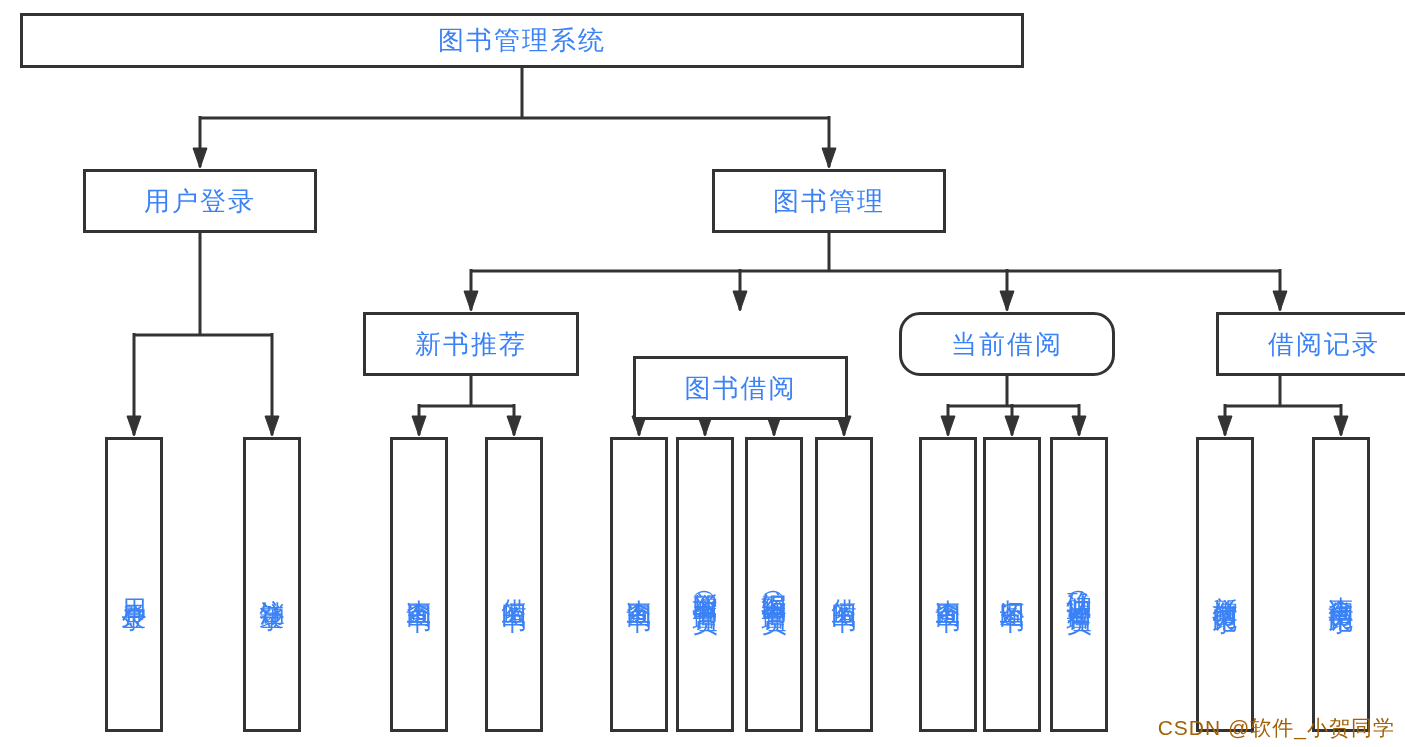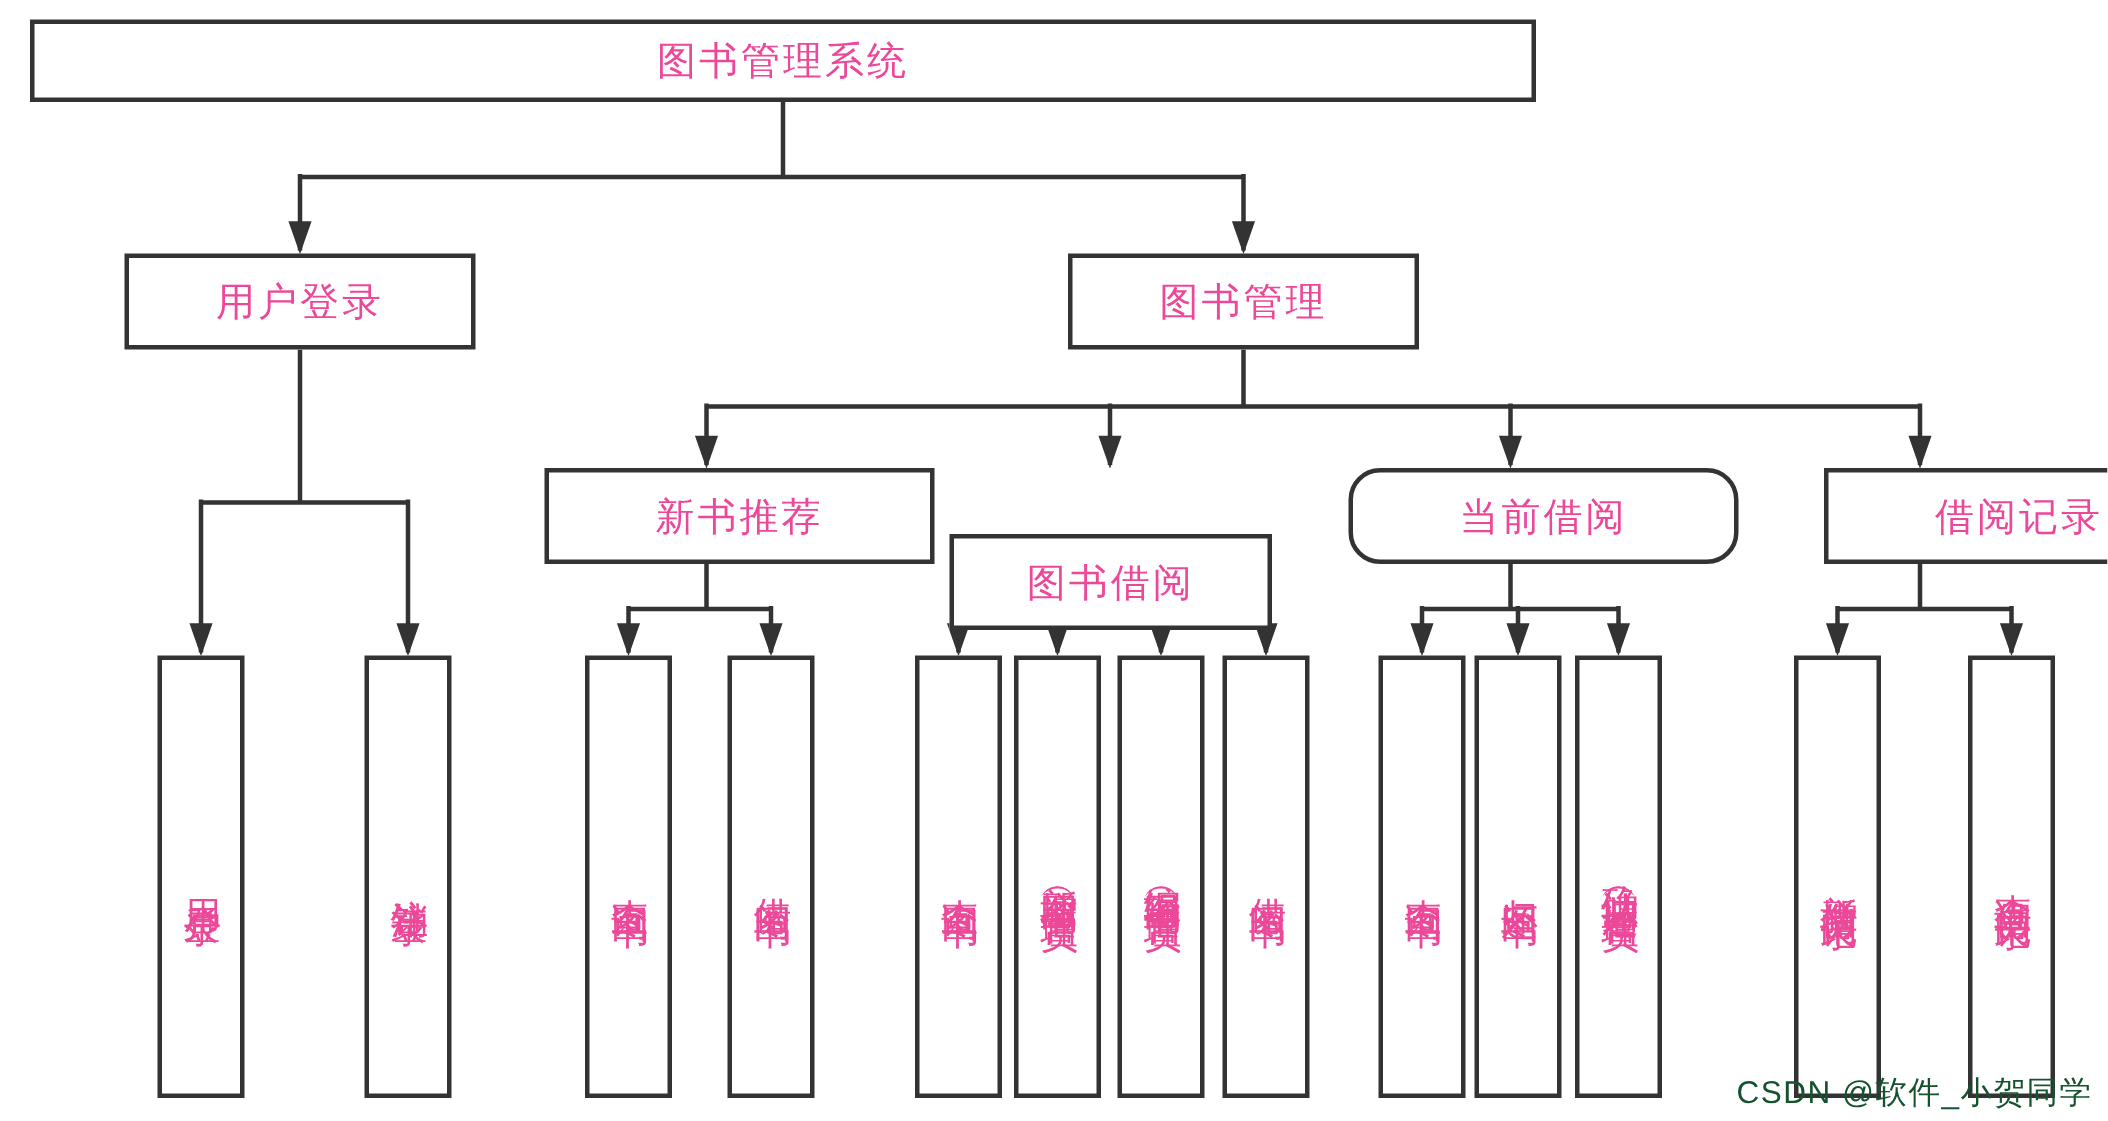--- a/index.html
+++ b/index.html
@@ -5,46 +5,46 @@
   html,body { margin:0; padding:0; background:#ffffff; }
   .stage {
     position:relative; width:1405px; height:747px; background:#ffffff;
     font-family:"Liberation Sans", sans-serif; overflow:hidden;
   }
   .wires { position:absolute; left:0; top:0; z-index:1; }
   .node {
     position:absolute; box-sizing:border-box; z-index:2;
     border:3px solid #333333; background:#ffffff;
     display:flex; align-items:center; justify-content:center;
-    color:#ec4899; font-size:26px; letter-spacing:2px; white-space:nowrap;
+    color:#3b82f6; font-size:26px; letter-spacing:2px; white-space:nowrap;
   }
   .root  { left:20px;  top:13px;  width:1004px; height:55px; }
   .lvl2  { top:169px; width:234px; height:64px; }
-  .lvl3  { top:312px; width:260px; height:64px; }
+  .lvl3  { top:312px; width:216px; height:64px; }
   .leaf  { top:437px; width:58px;  height:295px; }
   .leaf span {
     writing-mode:vertical-rl; text-orientation:mixed;
     letter-spacing:3px; line-height:1; font-size:25px;
   }
   .n-user-login { left:83px; }
   .n-book-mgmt  { left:712px; }
   .n-new-book      { left:363px; }
   .n-book-borrow   { left:633px; width:215px;margin-top:44px; }
   .n-current-borrow{ left:899px;border-radius:21px; }
   .n-borrow-record { left:1216px; }
   .l1 { left:105px; }  .l2 { left:243px; }
   .l3 { left:390px; }  .l4 { left:485px; }
   .l5 { left:610px; }  .l6 { left:676px; }
   .l7 { left:745px; }  .l8 { left:815px; }
   .l9 { left:919px; }  .l10{ left:983px; }
   .l11{ left:1050px; }
   .l12{ left:1196px; } .l13{ left:1312px; }
   .watermark {
     position:absolute; right:10px; bottom:5px; z-index:3;
-    color:#14532d; font-size:21px; letter-spacing:1px;
+    color:#a16207; font-size:21px; letter-spacing:1px;
   }
 </style>
 </head>
 <body>
 
 <div class="stage">
 
   <svg class="wires" width="1405" height="747" viewBox="0 0 1405 747">
     <defs>
       <marker id="arrow" viewBox="0 0 22 16" refX="20" refY="8" markerWidth="22" markerHeight="16" orient="auto" markerUnits="userSpaceOnUse">

